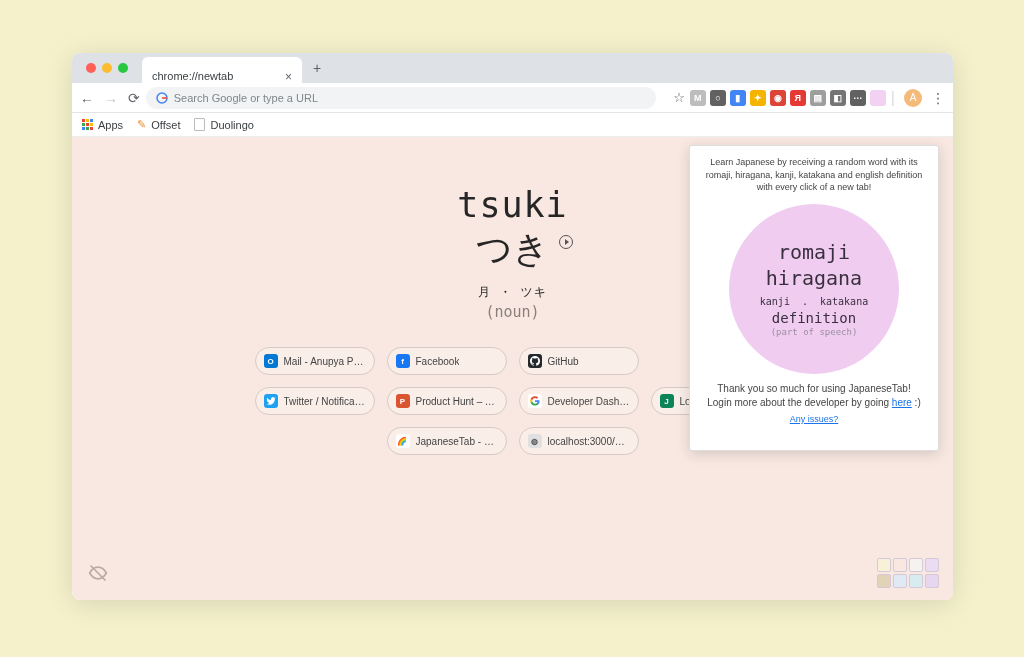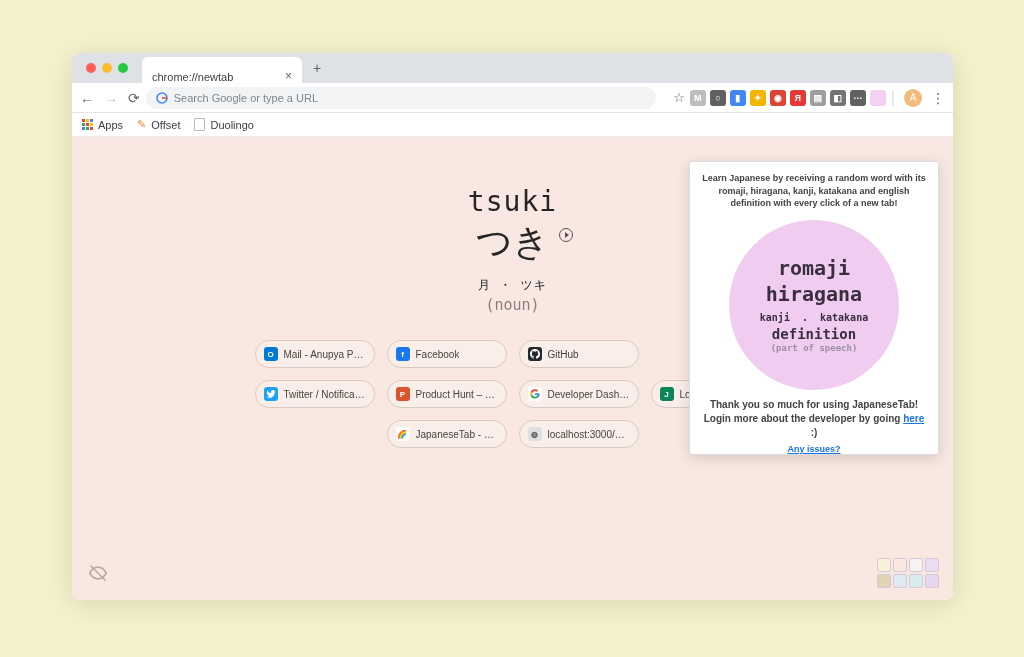--- a/index.html
+++ b/index.html
@@ -28,21 +28,21 @@
     background: #dee1e6;
     display: flex;
     align-items: flex-end;
     padding-left: 8px;
   }
   .traffic-lights { display: flex; gap: 6px; padding: 0 6px; align-self: center; margin-right: 8px; }
   .tl { width: 10px; height: 10px; border-radius: 50%; }
   .tl.red { background:#ff5f57; } .tl.yellow{background:#febc2e;} .tl.green{background:#28c840;}
   .tab {
     background:#fff; height:26px; border-radius:6px 6px 0 0;
-    display:flex; align-items:flex-end; padding:0 10px; font-size:11px; color:#3c4043;
+    display:flex; align-items:flex-start; padding:13px 10px; font-size:11px; color:#3c4043;
     width: 160px; gap:6px;
   }
   .tab .tab-close { margin-left:auto; font-size:12px; color:#5f6368; cursor:pointer; }
   .newtab-btn { width:22px; height:22px; display:flex; align-items:center; justify-content:center; color:#5f6368; font-size:14px; margin-left:4px; align-self:center; cursor:pointer;}
   
   .toolbar { height:30px; background:#fff; border-bottom:1px solid #e4e4e4; display:flex; align-items:center; padding:0 8px; gap:6px;}
   .nav-icns { display:flex; gap:10px; color:#5f6368; }
   .nav-icns span { font-size:14px; cursor:pointer; }
   .omnibox { flex:0 0 auto; width: 510px; height:22px; background:#f1f3f4; border-radius:12px; display:flex; align-items:center; padding:0 10px; gap:6px; font-size:11px; color:#80868b;}
   .omnibox .g { width:12px; height:12px; }
@@ -53,36 +53,36 @@
   .menu-dots { font-size:14px; color:#5f6368; margin-left:4px; cursor:pointer; }
   
   .bookmarks-bar { height:24px; background:#fff; border-bottom:1px solid #eee; display:flex; gap:14px; padding:0 10px; font-size:11px; color:#3c4043;}
   .bm { display:flex; align-items:center; gap:5px; cursor:pointer;}
   .apps-grid { display:inline-grid; grid-template-columns:repeat(3,3px); grid-template-rows:repeat(3,3px); gap:1px;}
   .apps-grid i{ width:3px;height:3px;background:#ea4335;} .apps-grid i:nth-child(2){background:#fbbc04;} .apps-grid i:nth-child(3){background:#4285f4;} .apps-grid i:nth-child(4){background:#34a853;} .apps-grid i:nth-child(5){background:#ea4335;} .apps-grid i:nth-child(6){background:#fbbc04;} .apps-grid i:nth-child(7){background:#4285f4;} .apps-grid i:nth-child(8){background:#34a853;} .apps-grid i:nth-child(9){background:#ea4335;}
   .page-icon{width:11px;height:13px;border:1px solid #bbb;border-radius:1px;position:relative;}
   
   .page { flex:1; background:#f9e8e2; position:relative; overflow:hidden;}
   .word-block { text-align:center; padding-top:48px; font-family: ui-monospace, Menlo, Consolas, monospace; color:#262626;}
-  .romaji { font-size:28px; letter-spacing:1px;}
+  .romaji { font-size:35px; letter-spacing:1px;}
   .hiragana-row{ font-size:36px; position:relative; display:inline-block;}
   .play-circle{ position:absolute; right:-24px; top:10px; width:14px;height:14px;border:1px solid #555;border-radius:50%; display:flex;align-items:center;justify-content:center;}
   .play-circle::after{content:"";border-left:4px solid #555;border-top:3px solid transparent;border-bottom:3px solid transparent;margin-left:1px;}
   .kanji-kata { font-size:12px; margin-top:10px; letter-spacing:1px;}
   .definition { font-size:18px; margin-top:6px;}
   .pos { font-size:15px; color:#8a7f7b; margin-top:2px;}
   .shortcuts { display:flex; gap:12px; flex-wrap:wrap; justify-content:center; width:540px; margin:26px auto 0;}
   .chip { width:120px; height:28px; border:1px solid #d8c9c2; border-radius:14px; background:#faeee8; display:flex; align-items:center; gap:6px; padding:0 8px; font-size:10px; color:#444; overflow:hidden; white-space:nowrap; cursor:pointer;}
   .chip .ico{width:14px;height:14px;border-radius:3px;flex-shrink:0;display:flex;align-items:center;justify-content:center;color:#fff;font-size:8px;font-weight:bold;}
   .eye-off { position:absolute; left:16px; bottom:12px; color:#b8aaa4; font-size:18px; cursor:pointer;}
   .palette { position:absolute; right:14px; bottom:12px; display:grid; grid-template-columns:repeat(4,14px); grid-auto-rows:14px; gap:2px;}
   .palette div{ border:1px solid #d5c9d7; border-radius:2px; cursor:pointer;}
   
   .ext-popup {
-    position:absolute; top:24px; right:14px; width:250px; background:#fff; border:1px solid #ddd; box-shadow:0 3px 14px rgba(0,0,0,.15); border-radius:3px; padding:10px 12px 0; font-size:9px; color:#444; text-align:center; z-index:5;font-weight:bold;
+    position:absolute; top:8px; right:14px; width:250px; background:#fff; border:1px solid #ddd; box-shadow:0 3px 14px rgba(0,0,0,.15); border-radius:3px; padding:10px 12px 26px; font-size:9px; color:#444; text-align:center; z-index:5;
   }
   .ext-popup .intro{ font-size:9px; line-height:1.4; }
   .circle { width:170px; height:170px; background:#f0cdf0; border-radius:50%; margin:10px auto 8px; display:flex; flex-direction:column; align-items:center; justify-content:center; font-family: ui-monospace,Menlo,Consolas,monospace; color:#3a2f3f;}
   .circle .r{font-size:20px;} .circle .h{font-size:20px; margin-top:2px;} .circle .kk{font-size:10px; margin-top:6px;} .circle .d{font-size:14px;margin-top:3px;} .circle .p{font-size:9px;color:#9b8fa1;margin-top:1px;}
   .ext-popup a{ color:#1a73e8; }
   .thanks{font-size:10px; line-height:1.4;}
   .issues{margin-top:4px; font-size:9px;}
 </style>
 </head>
 <body>

